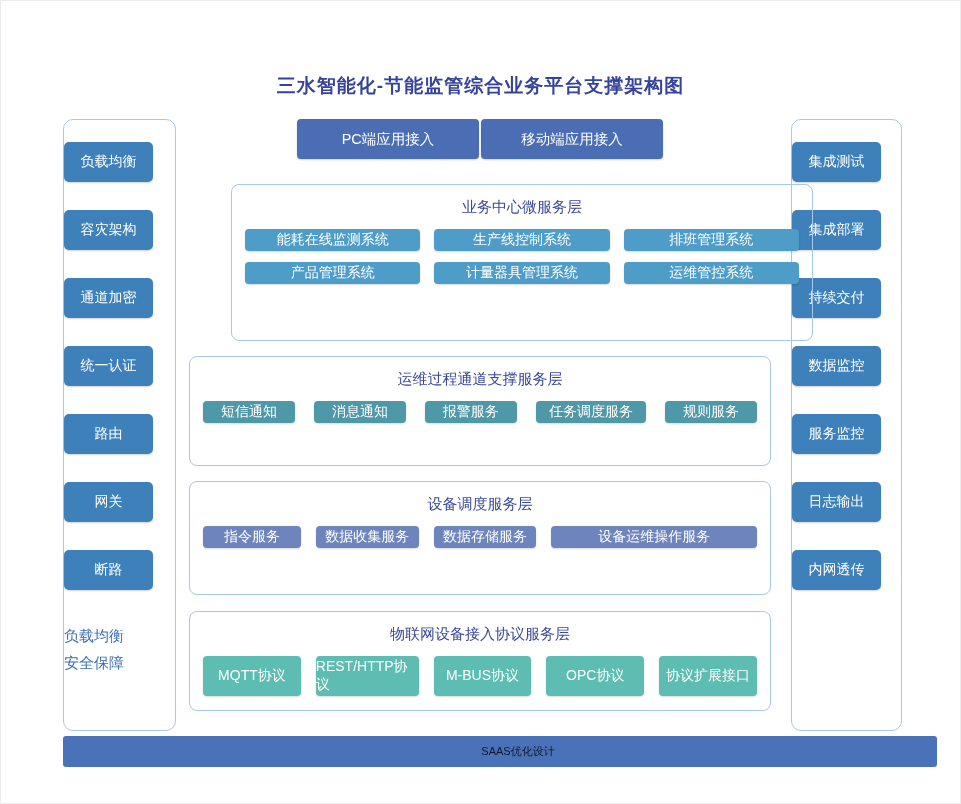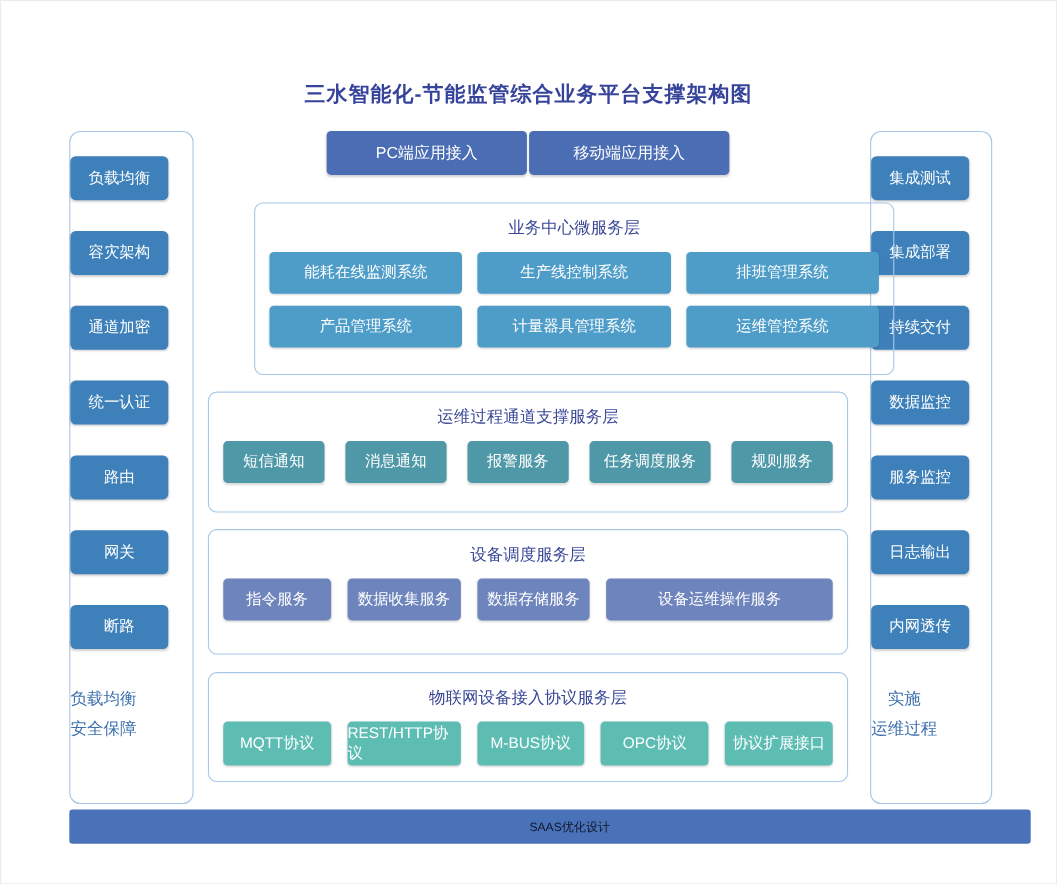--- a/index.html
+++ b/index.html
@@ -37,21 +37,21 @@
   .layer-title{text-align:center;padding-top:13px;font-size:15px;font-weight:500;
     color:var(--layer-title-text,#3b4896);}
   .layer-0{top:183px;height:157px;margin-left:42px;}
   .layer-1{top:355px;height:110px;}
   .layer-2{top:480px;height:114px;}
   .layer-3{top:610px;height:100px;}
 
   .grid-3{display:grid;grid-template-columns:repeat(3,1fr);gap:11px 14px;padding:12px 13px 0;}
   .flex-row{display:flex;gap:15px;padding:12px 13px 0;}
   .layer-1 .flex-row{gap:19px;}
-  .chip{height:38px;border-radius:4px;color:#fff;font-size:14px;
+  .chip{height:22px;border-radius:4px;color:#fff;font-size:14px;
     display:flex;align-items:center;justify-content:center;
     box-shadow:0 1px 2px rgba(0,0,0,.15);}
   .layer-3 .chip{height:40px;}
   .chip.c-business{background:var(--business-chip,#4e9dc9);}
   .chip.c-channel{background:var(--channel-chip,#4f98a8);}
   .chip.c-device{background:var(--device-chip,#6e84bc);}
   .chip.c-protocol{background:var(--protocol-chip,#5dbdb3);}
   .f1{flex:1;} .f105{flex:1.05;} .f12{flex:1.2;} .f21{flex:2.1;}
 
   
@@ -81,24 +81,20 @@
   </div>
 
   <div class="side-panel right">
     <div class="side-btn">集成测试</div>
     <div class="side-btn">集成部署</div>
     <div class="side-btn">持续交付</div>
     <div class="side-btn">数据监控</div>
     <div class="side-btn">服务监控</div>
     <div class="side-btn">日志输出</div>
     <div class="side-btn">内网透传</div>
-    <div class="side-caption">
-      <div>实施</div>
-      <div>运维过程</div>
-    </div>
   </div>
 
   <div class="access-row">
     <div class="access-btn">PC端应用接入</div>
     <div class="access-btn">移动端应用接入</div>
   </div>
 
   <div class="layer layer-0">
     <div class="layer-title">业务中心微服务层</div>
     <div class="grid-3">

